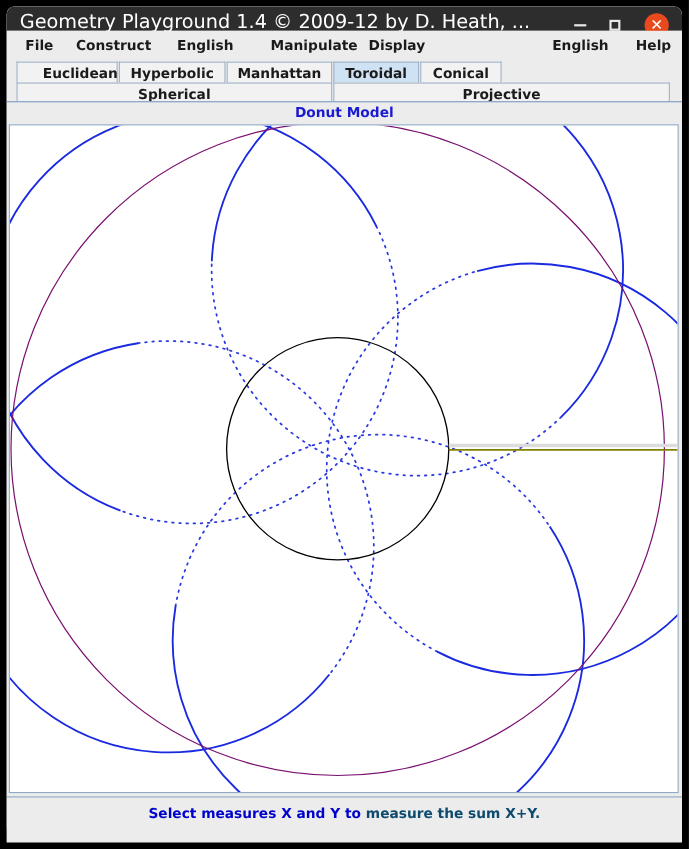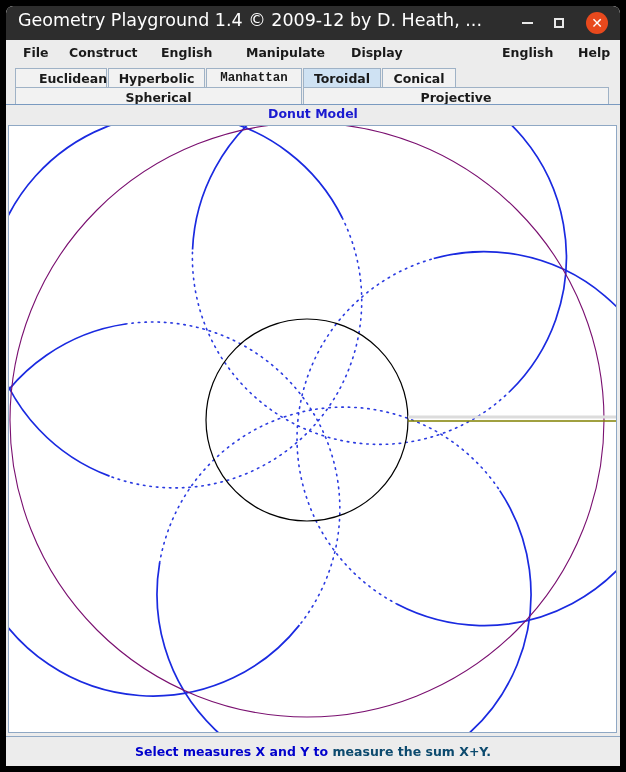--- a/index.html
+++ b/index.html
@@ -32,21 +32,21 @@
     height: 760px;
     background: #ececec;
     border-radius: 7px 7px 0 0;
     overflow: hidden;
     box-sizing: border-box;
   }
 
   
   #titlebar {
     position: relative;
-    height: 34px;
+    height: 22px;
     background: #2d2d2d;
     border-radius: 7px 7px 0 0;
     display: flex;
     align-items: center;
   }
   #title-text {
     position: absolute;
     left: 12px;
     top: 4px;
     color: #ffffff;
@@ -208,29 +208,29 @@
       <div class="winbtn" id="btn-close">
         <span class="circle">✕</span>
       </div>
     </div>
 
     <div id="menubar">
       <div class="menu-item" style="left:14px">File</div>
       <div class="menu-item" style="left:60px">Construct</div>
       <div class="menu-item" style="left:152px">English</div>
       <div class="menu-item" style="left:237px">Manipulate</div>
-      <div class="menu-item" style="left:342px">Display</div>
+      <div class="menu-item" style="left:326px">Display</div>
       <div class="menu-item" style="left:493px">English</div>
       <div class="menu-item" style="left:569px">Help</div>
     </div>
 
     <div id="tabstrip">
       <div class="tab row1" style="left:9px;   width:92px;padding-left:24px;">Euclidean</div>
       <div class="tab row1" style="left:102px; width:97px;">Hyperbolic</div>
-      <div class="tab row1" style="left:200px; width:96px;font-family:Liberation Mono, monospace;">Manhattan</div>
+      <div class="tab row1" style="left:200px; width:96px;">Manhattan</div>
       <div class="tab row1 selected" style="left:297px; width:78px;">Toroidal</div>
       <div class="tab row1" style="left:376px; width:74px;">Conical</div>
 
       <div class="tab row2" style="left:297px; width:306px;">Projective</div>
       <div class="tab row2" style="left:9px;   width:287px;">Spherical</div>
     </div>
 
     <div id="canvas-wrap">
       <div id="model-label">Donut Model</div>
       <div id="drawing">

